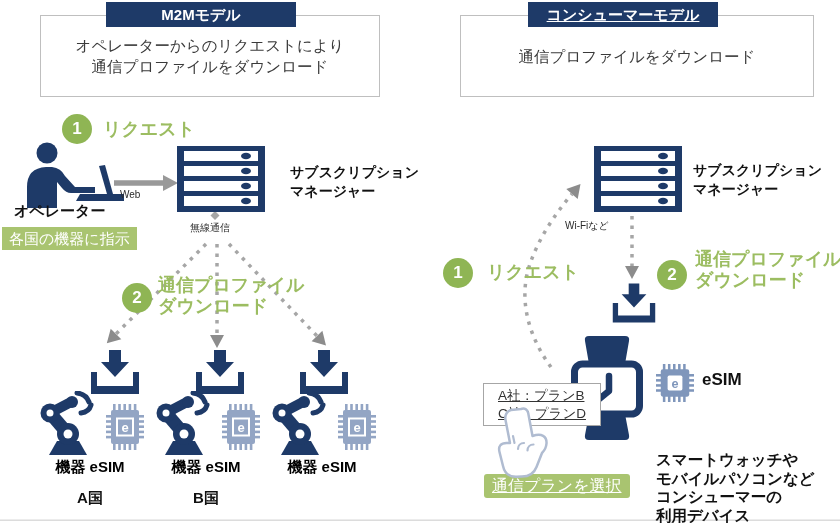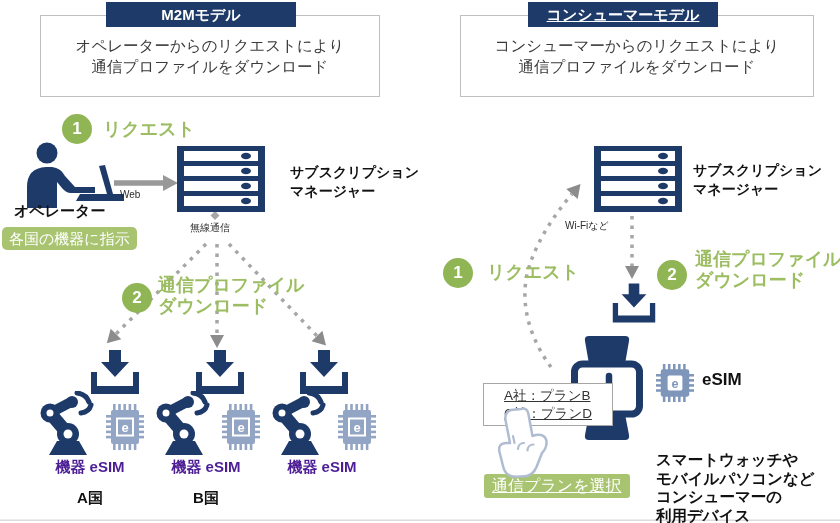--- a/index.html
+++ b/index.html
@@ -7,30 +7,30 @@
     font-family:"Liberation Sans","DejaVu Sans",sans-serif;overflow:hidden;}
   .overlay{position:absolute;left:0;top:0;width:840px;height:523px;pointer-events:none;}
   .navy-box{position:absolute;background:#1e3a68;color:#fff;font-weight:bold;font-size:15px;
     text-align:center;line-height:25px;height:25px;}
   .desc-box{position:absolute;border:1.5px solid #bfbfbf;background:#fff;display:flex;flex-direction:column;
     justify-content:center;align-items:center;font-size:15.5px;color:#3a3a3a;line-height:21px;white-space:nowrap;}
   .step-circle{position:absolute;width:30px;height:30px;border-radius:50%;background:#8fb554;color:#fff;
     font-weight:bold;font-size:17px;display:flex;align-items:center;justify-content:center;}
   .step-label{position:absolute;color:#9cbd61;font-weight:bold;font-size:18px;line-height:21px;white-space:nowrap;}
   .badge{position:absolute;background:#a9c470;color:#fff;white-space:nowrap;}
-  .badge-s{font-size:15px;line-height:23px;padding:0 7px;border-radius:5px;}
+  .badge-s{font-size:15px;line-height:23px;padding:0 7px;border-radius:0;}
   .badge-b{font-size:16px;line-height:24px;padding:0 8px;border-radius:3px;}
   .t14{position:absolute;font-size:10px;color:#2b2b2b;white-space:nowrap;}
   .b15{position:absolute;font-size:15px;font-weight:bold;color:#111;white-space:nowrap;}
   .server-label{position:absolute;font-size:14px;font-weight:bold;color:#111;line-height:19px;white-space:nowrap;margin-left:20px;}
   .dev-group{position:absolute;display:flex;align-items:flex-start;gap:7px;width:112px;justify-content:center;}
-  .device-caption{position:absolute;width:112px;font-size:15px;font-weight:bold;color:#4c1d95;text-align:center;white-space:nowrap;}
+  .device-caption{position:absolute;width:112px;font-size:15px;font-weight:bold;color:#000000;text-align:center;white-space:nowrap;}
   .country{position:absolute;width:112px;font-size:15px;font-weight:bold;color:#111;text-align:center;}
   .plan-box{position:absolute;background:#fff;border:1px solid #a6a6a6;font-size:13.5px;color:#333;
-    padding:3px 20px;line-height:17.5px;white-space:nowrap;z-index:3;}
+    padding:3px 14px;line-height:17.5px;white-space:nowrap;z-index:3;}
   .plan-line{text-decoration:underline;}
   .dev-desc{position:absolute;font-size:15.5px;font-weight:bold;color:#111;line-height:18.5px;white-space:nowrap;}
   .icon{position:absolute;}
 </style>
 </head>
 <body>
 
 <div class="canvas">
 
   <svg class="overlay" viewBox="0 0 840 523">
@@ -253,21 +253,20 @@
       <rect x="11" y="14.5" width="16" height="17" fill="#93a5c4" stroke="#fff" stroke-width="2"></rect>
       <text x="19" y="28" text-anchor="middle" font-size="13" font-weight="bold" fill="#fff">e</text>
     </svg>
   </div>
   <div class="device-caption" style="left:266px;top:458px;">
     <span>機器</span>&nbsp;<span>eSIM</span>
   </div>
   <div class="country" style="left:266px;top:489px;margin-top:48px;">C国</div>
 
   <div class="desc-box" style="left:460px;top:15px;width:352px;height:80px;">
-    <div>コンシューマーからのリクエストにより</div>
     <div>通信プロファイルをダウンロード</div>
   </div>
   <div class="navy-box" style="left:528px;top:2px;width:190px;text-decoration:underline;">コンシューマーモデル</div>
 
   <svg class="icon" style="left:594px;top:146px;" width="88" height="66" viewBox="0 0 88 66">
     <rect x="0" y="0" width="88" height="66" fill="#1e3a68"></rect>
     <rect x="7" y="5" width="74" height="10" fill="#fff"></rect>
       <ellipse cx="69" cy="10" rx="5" ry="3.2" fill="#1e3a68"></ellipse>
     <rect x="7" y="20" width="74" height="10" fill="#fff"></rect>
       <ellipse cx="69" cy="25" rx="5" ry="3.2" fill="#1e3a68"></ellipse>

